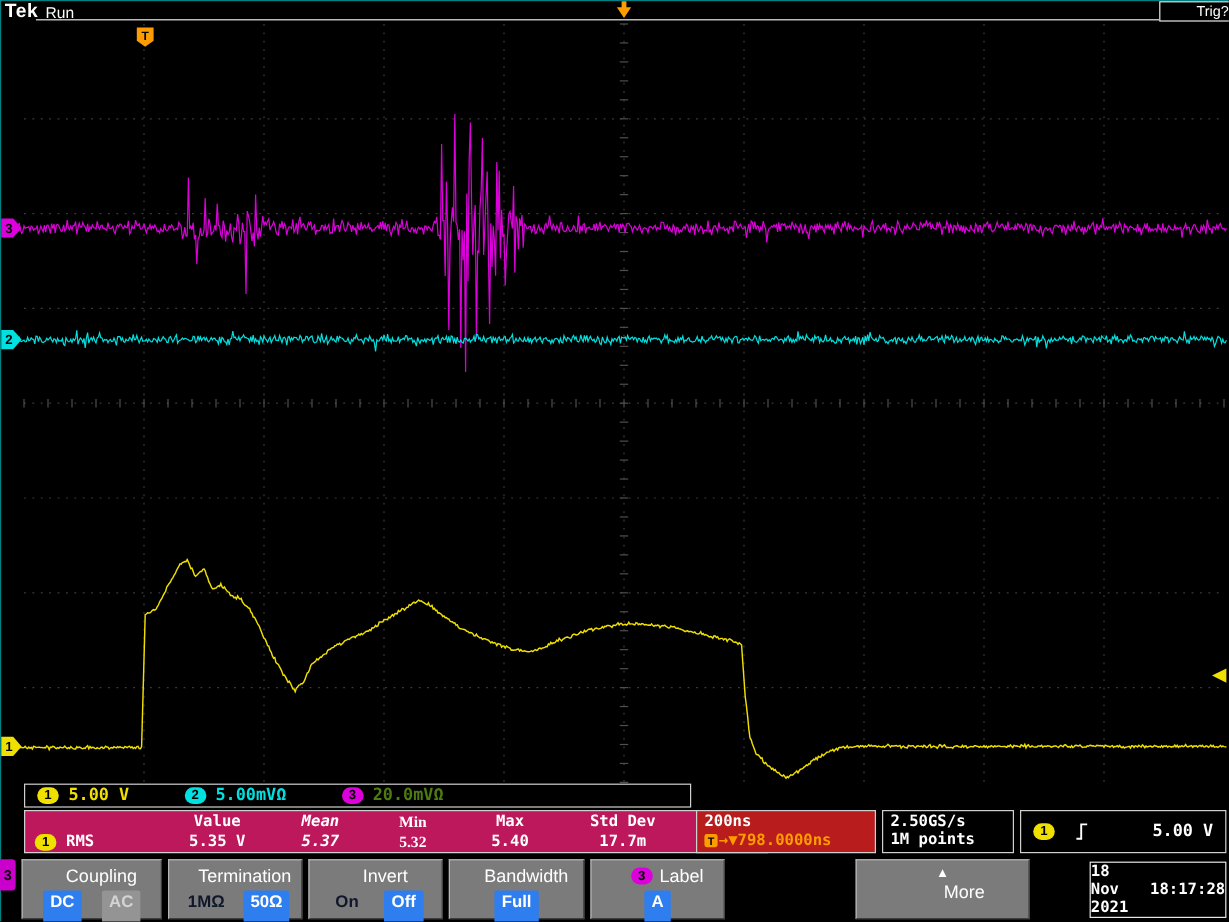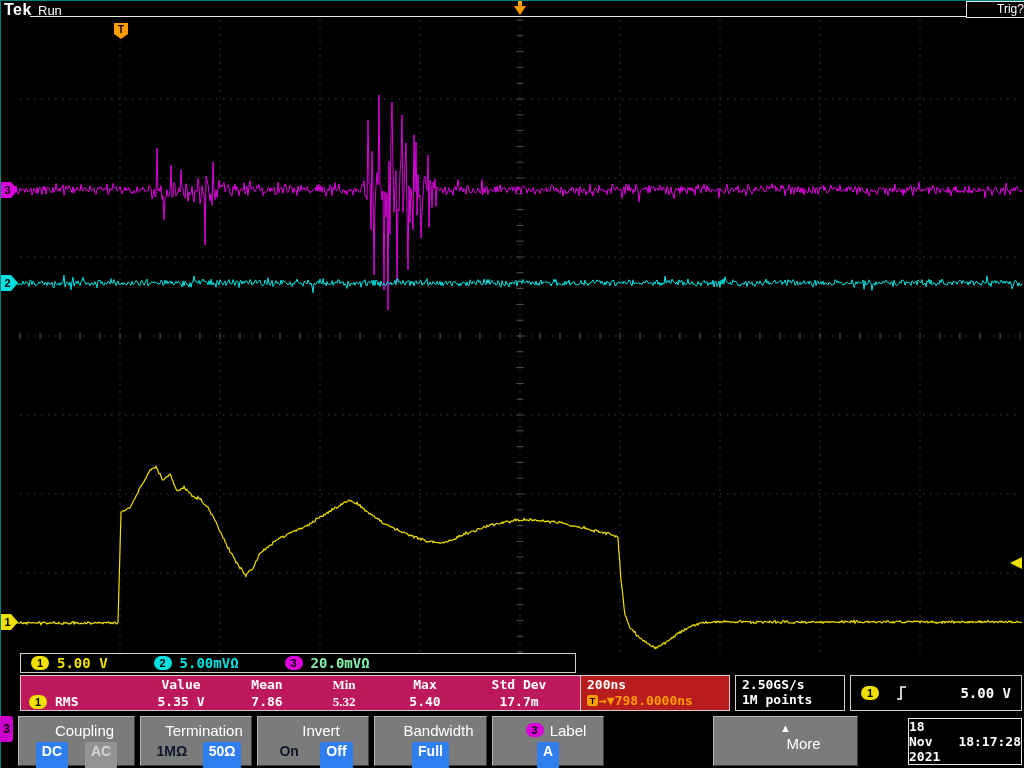--- a/index.html
+++ b/index.html
@@ -14,36 +14,36 @@
   .tek-logo{position:absolute;left:4px;top:1px;color:#fff;font:bold 16px "Liberation Sans",sans-serif;letter-spacing:0.5px;}
   .run-state{position:absolute;left:38px;top:3px;color:#fff;font:13px "Liberation Sans",sans-serif;}
   .topline{position:absolute;left:30px;top:16px;width:992px;height:1px;background:#e8e8e8;}
   .trigq{position:absolute;left:966px;top:1px;width:55px;height:15px;border:1px solid #e8e8e8;background:#000;
          color:#fff;font:12px "Liberation Sans",sans-serif;text-align:center;line-height:15px;padding-left:16px;}
 
   
   .pill{display:inline-flex;align-items:center;justify-content:center;min-width:18px;height:14px;border-radius:7px;
         color:#000;font:bold 11px "Liberation Sans",sans-serif;padding:0 2px;box-sizing:border-box;}
   .pc1{background:#f0e000;} .pc2{background:#00e0e0;} .pc3{background:#dd00dd;}
-  .tc1{color:#f0e000;} .tc2{color:#00e0e0;} .tc3{color:#86efac;}
+  .tc1{color:#f0e000;} .tc2{color:#00e0e0;} .tc3{color:#4d7c0f;}
 
   
   .scalebar{position:absolute;left:20px;top:653px;width:556px;height:20px;border:1px solid #d0d0d0;background:#000;
             box-sizing:border-box;display:flex;align-items:center;padding-left:10px;font:bold 14px "DejaVu Sans Mono",monospace;}
   .scalebar .sctext{margin-left:8px;}
   .scalebar .grp{display:flex;align-items:center;}
   .scalebar .grp+.grp{margin-left:46px;}
 
   
   .measure{position:absolute;left:20px;top:675px;width:620px;height:36px;border:1px solid #d0d0d0;background:#be185d;
            box-sizing:border-box;color:#fff;font:bold 13px "DejaVu Sans Mono",monospace;}
   .mrow{display:flex;height:17px;align-items:center;}
   .mcell{display:inline-flex;justify-content:center;align-items:center;}
   .m0{width:112px;justify-content:flex-start;padding-left:8px;box-sizing:border-box;}
-  .m1{width:96px;} .m2{width:76px;} .m3{width:78px;font-family:Liberation Serif, serif;} .m4{width:84px;} .m5{width:104px;}
+  .m1{width:96px;} .m2{width:76px;font-style:italic;} .m3{width:78px;font-family:Liberation Serif, serif;} .m4{width:84px;} .m5{width:104px;}
   .mname{margin-left:8px;color:#fff;}
 
   
   .hbox{position:absolute;left:580px;top:675px;width:150px;height:36px;border:1px solid #d0d0d0;background:#b91c1c;
         box-sizing:border-box;padding:1px 6px;color:#fff;font:bold 13px "DejaVu Sans Mono",monospace;}
   .hline2{color:#ff9d00;display:flex;align-items:center;margin-top:1px;}
   .ticon{display:inline-flex;align-items:center;justify-content:center;width:11px;height:11px;background:#ff9d00;
          color:#000;font:bold 9px "Liberation Sans",sans-serif;border-radius:2px;margin-right:1px;}
   .rbox{position:absolute;left:735px;top:675px;width:110px;height:36px;border:1px solid #d0d0d0;background:#000;
         box-sizing:border-box;padding:1px 6px;color:#fff;font:bold 13px "DejaVu Sans Mono",monospace;}
@@ -243,21 +243,21 @@
     <span class="mcell m3">Min</span>
     <span class="mcell m4">Max</span>
     <span class="mcell m5">Std Dev</span>
   </div>
   <div class="mrow">
     <span class="mcell m0">
       <span class="pill pc1">1</span>
       <span class="mname">RMS</span>
     </span>
     <span class="mcell m1">5.35 V</span>
-    <span class="mcell m2">7.86</span>
+    <span class="mcell m2">5.37</span>
     <span class="mcell m3">5.32</span>
     <span class="mcell m4">5.40</span>
     <span class="mcell m5">17.7m</span>
   </div>
 </div>
 
 <div class="hbox">
   <div>200ns</div>
   <div class="hline2">
     <span class="ticon">T</span>

